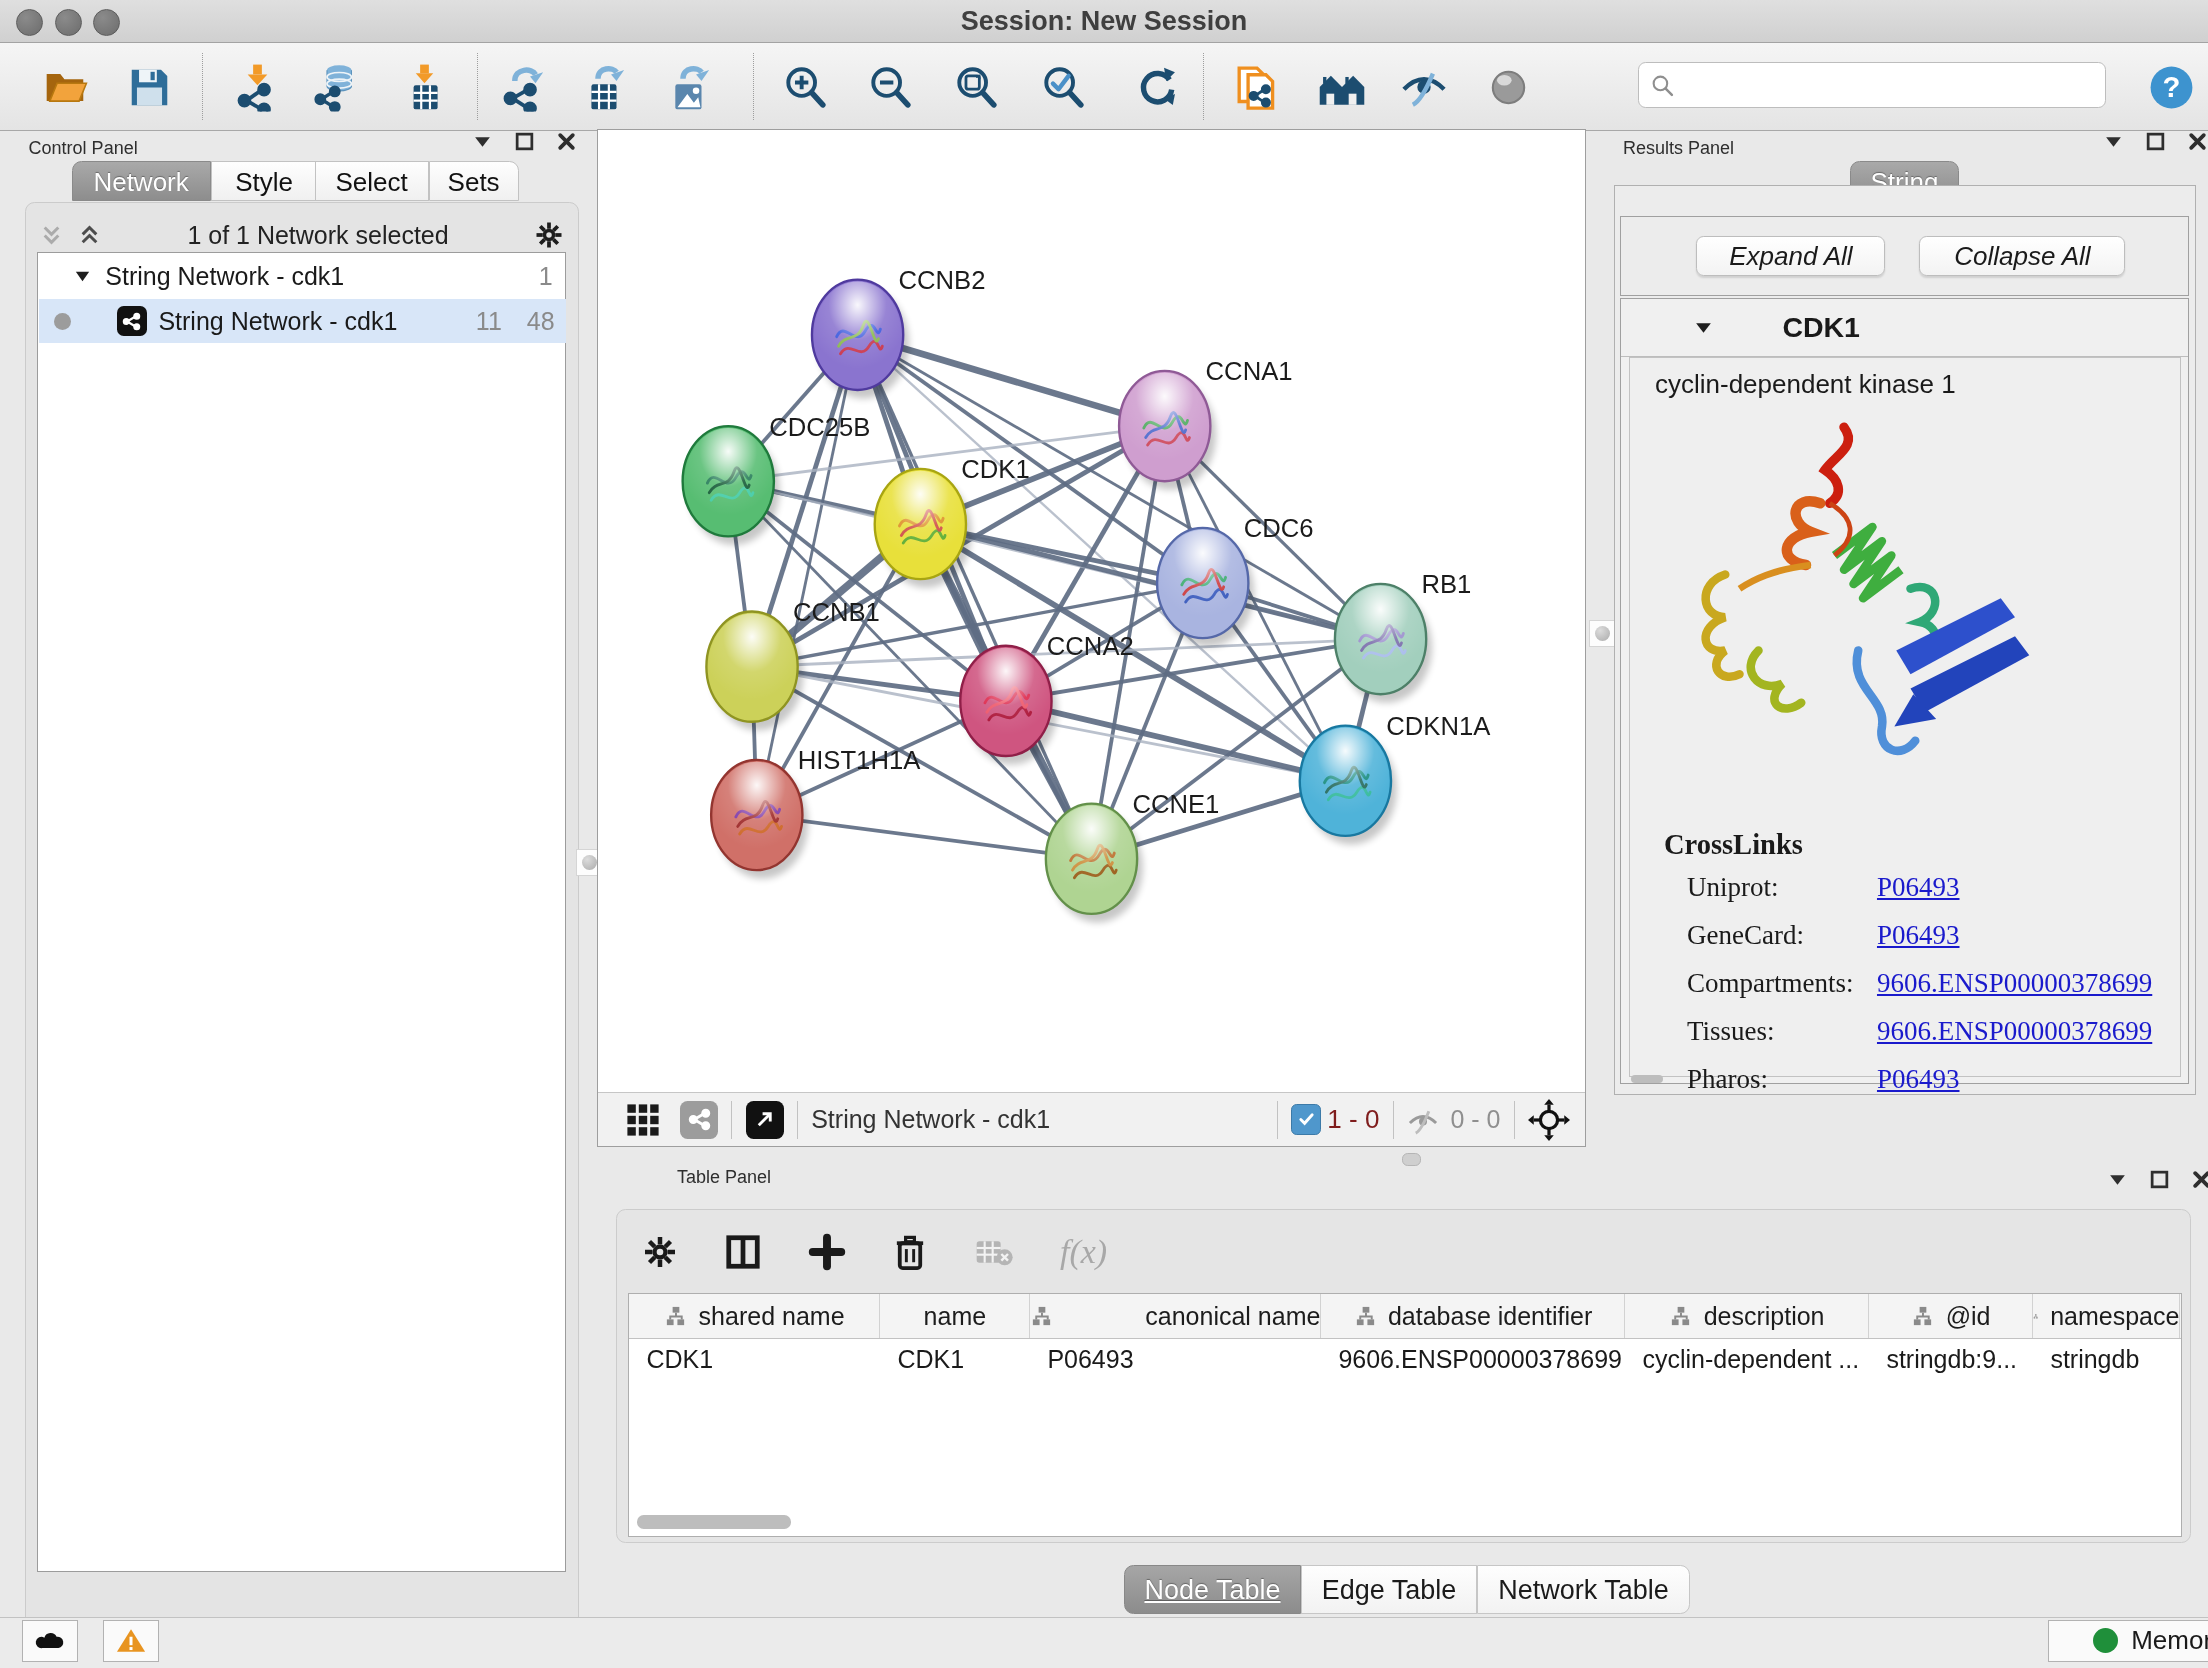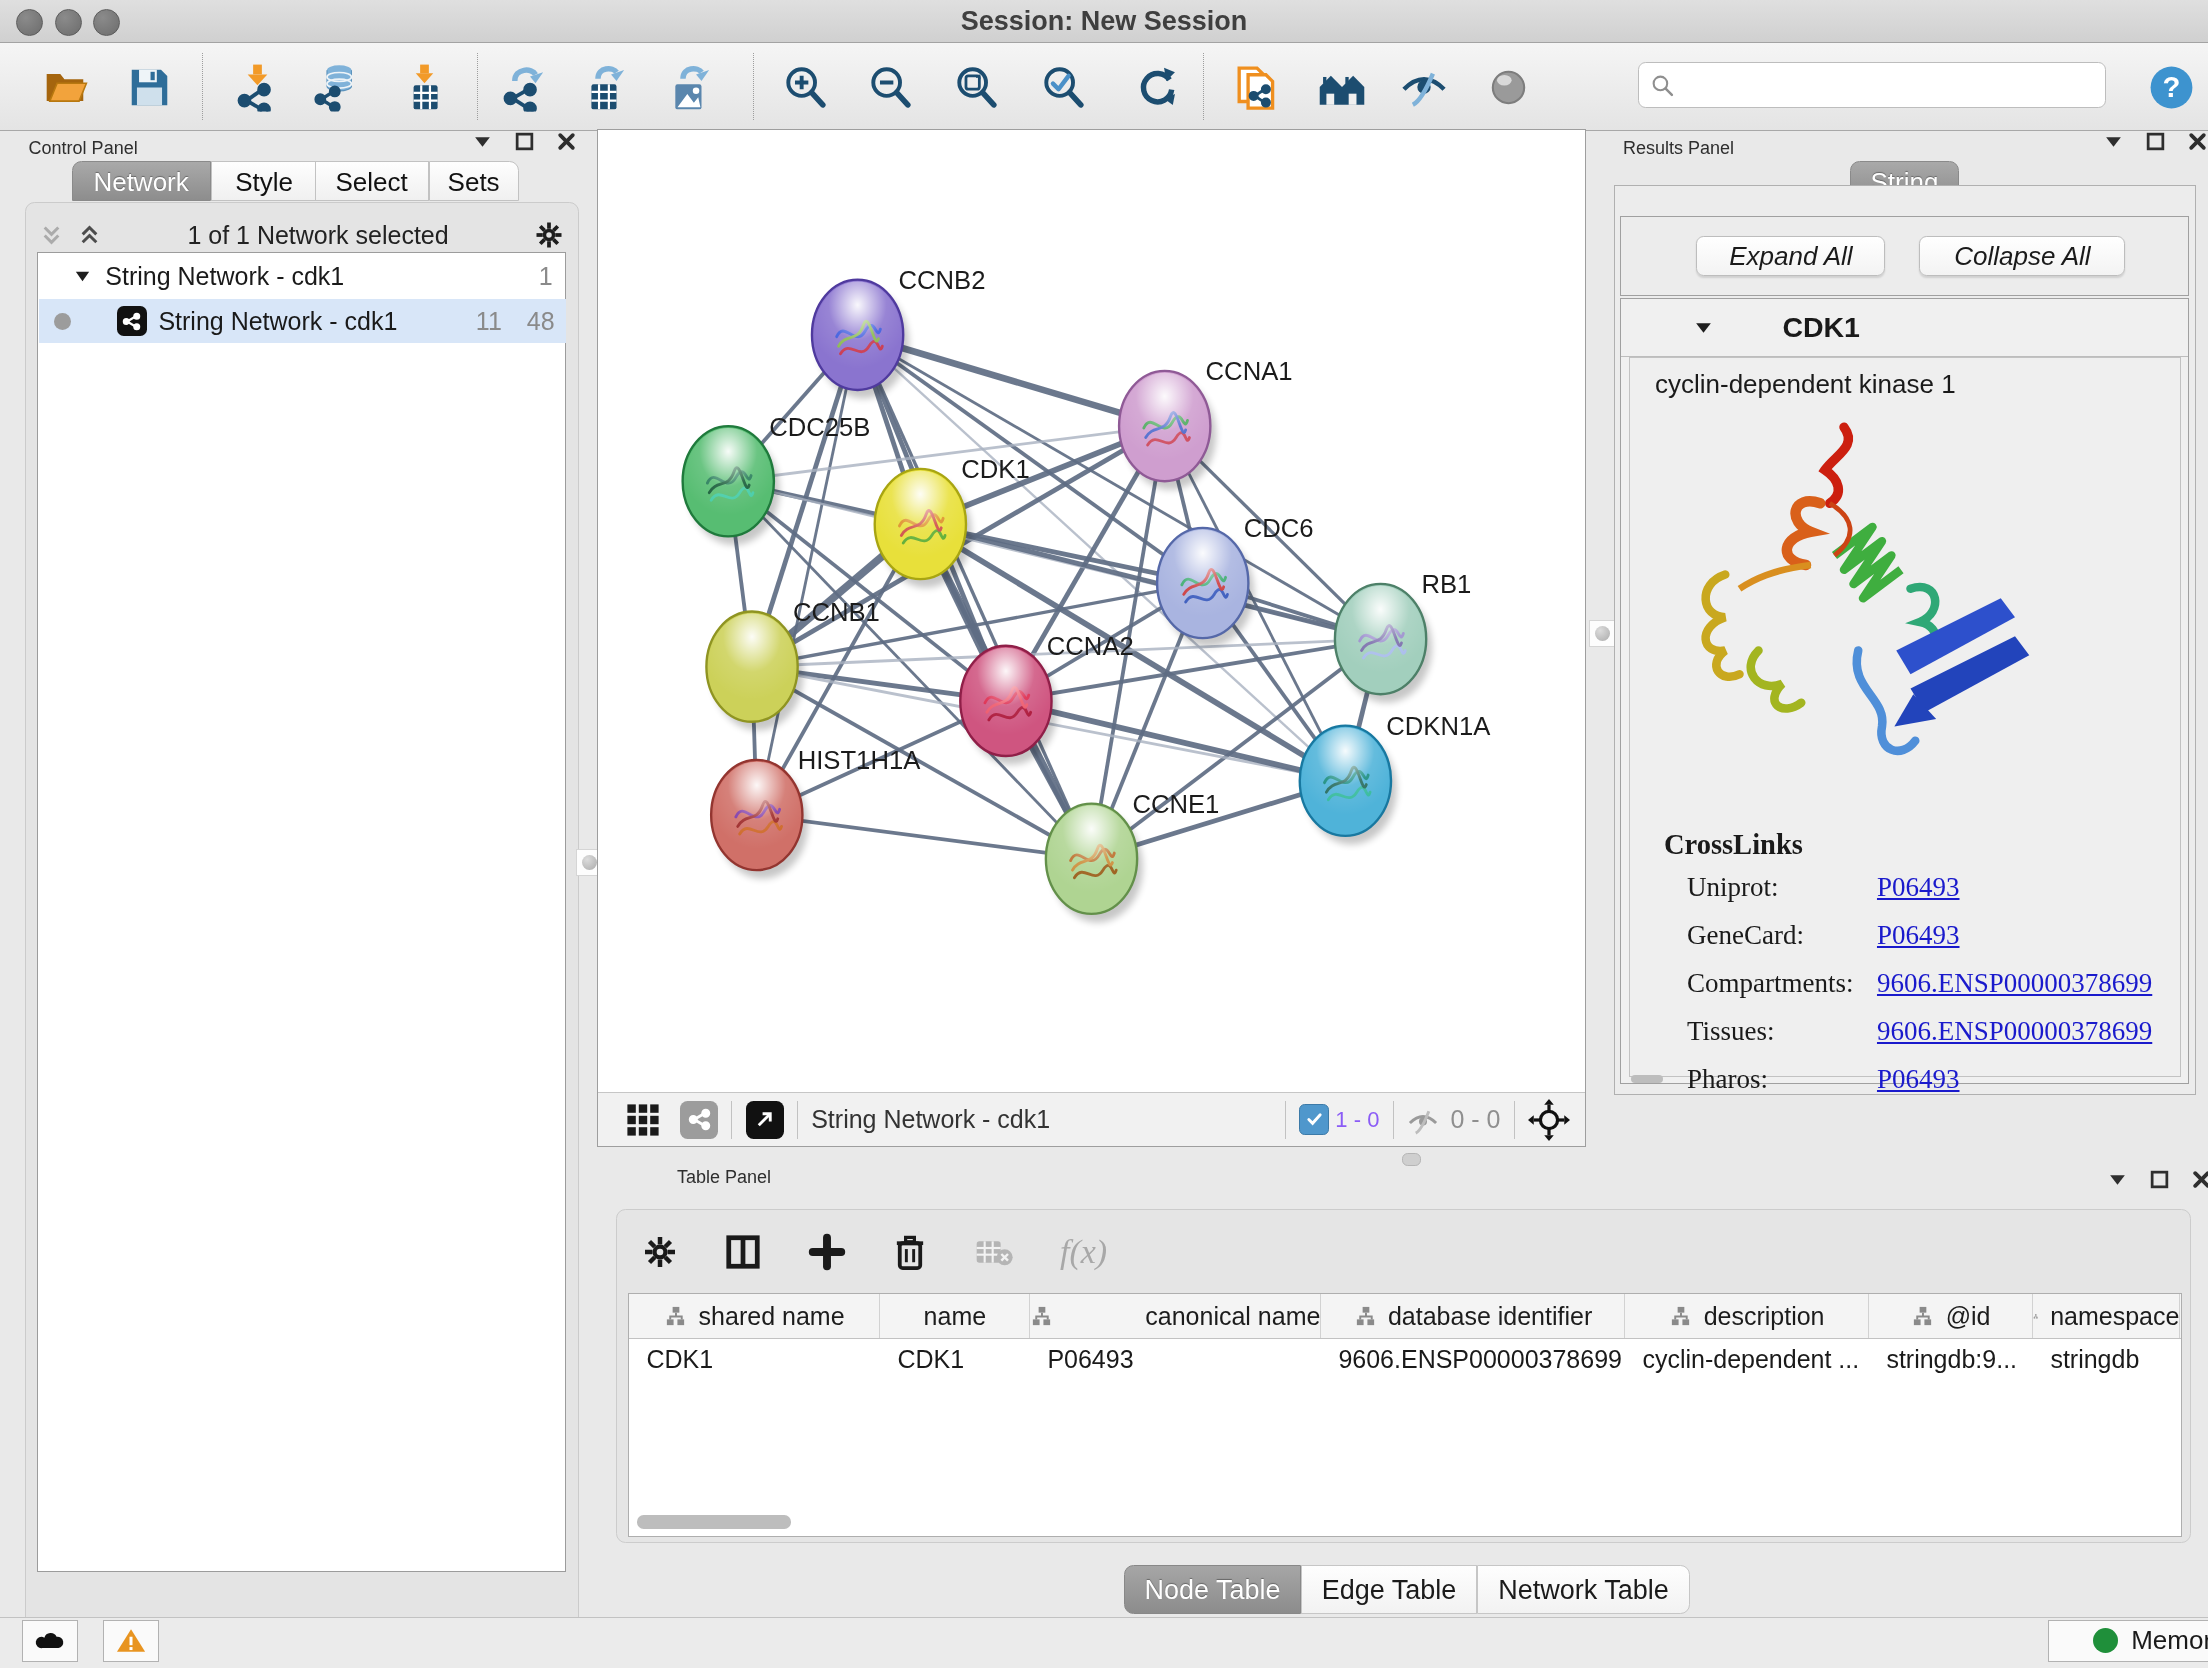--- a/index.html
+++ b/index.html
@@ -568,21 +568,21 @@
       </span>
       <span class="nt-sep"></span>
       <span style="font-size:25px;color:#333;">String Network - cdk1</span>
       <span style="margin-left:auto"></span>
       <span class="nt-sep"></span>
       <span style="width:28.5px;height:28.5px;background:#4f97cc;border:1px solid #3c7aa8;border-radius:5.7px;display:inline-flex;align-items:center;justify-content:center;">
         <svg width="19" height="19" viewBox="0 0 20 20">
             <polyline points="4,10 8,14 16,5" fill="none" stroke="#fff" stroke-width="3" stroke-linecap="round"></polyline>
           </svg>
       </span>
-      <span style="margin-left:6px;font-size:22px;color:#8b5cf6;">1 - 0</span>
+      <span style="margin-left:6px;font-size:26px;color:#7f1d1d;">1 - 0</span>
       <span class="nt-sep"></span>
       <svg width="32" height="32" viewBox="0 0 44 44">
         <path d="M4 26 Q22 8 40 26" fill="none" stroke="#9a9a9a" stroke-width="4"></path>
         <circle cx="22" cy="24" r="5.5" fill="#9a9a9a"></circle>
         <path d="M30 10 Q20 36 12 40" fill="none" stroke="#bdbdbd" stroke-width="4"></path>
       </svg>
       <span style="margin-left:11.4px;font-size:25px;color:#8f8f8f;">0 - 0</span>
       <span class="nt-sep"></span>
       <svg width="42" height="42" viewBox="0 0 44 44" style="margin-right:15px">
         <circle cx="22" cy="22" r="9" fill="none" stroke="#111" stroke-width="3.4"></circle>
@@ -839,21 +839,21 @@
             <div class="td-cell" style="width: 291px;">P06493</div>
             <div class="td-cell" style="width: 304px;">9606.ENSP00000378699</div>
             <div class="td-cell" style="width: 244px;">cyclin-dependent ...</div>
             <div class="td-cell" style="width: 164px;">stringdb:9...</div>
             <div class="td-cell" style="width: 147px;">stringdb</div>
           </div>
         <div class="scroll-thumb" style="left:7.6px;top:221px;width:154px;height:14.3px;"></div>
       </div>
     </div>
 
-    <div class="btab sel" style="left:527px;top:409px;width:177px;">Node Table</div>
+    <div class="btab sel" style="left:527px;top:409px;width:177px;text-decoration:underline;">Node Table</div>
     <div class="btab" style="left:704px;top:409px;width:176px;text-align:center;">Edge Table</div>
     <div class="btab last" style="left:880px;top:409px;width:213px;">Network Table</div>
   </div>
 
   <div class="statusbar">
     <div class="sb-btn" style="left:22px;width:54px;">
       <svg width="32" height="25" viewBox="0 0 34 24">
         <path d="M9 20 a6 6 0 1 1 2-11 a7 7 0 0 1 13-1 a5.5 5.5 0 0 1 2 12z" fill="#111"></path>
       </svg>
     </div>

